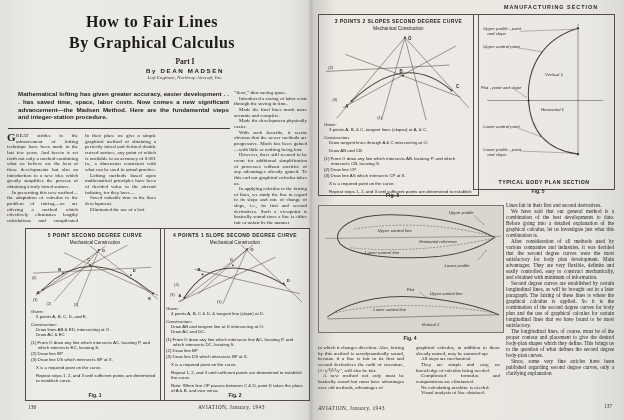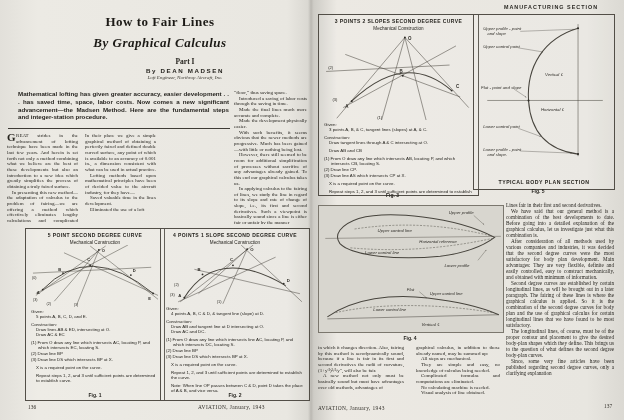--- a/index.html
+++ b/index.html
@@ -2,22 +2,22 @@
 <html><head>
 <meta charset="utf-8">
 <style>
   html,body{margin:0;padding:0;background:#cfcdc7;}
   .sheet{position:relative;width:624px;height:420px;overflow:hidden;color:#26241f;
     background:linear-gradient(90deg,#e2e0da 0%,#eceae4 6%,#e9e7e1 46%,#d9d7d1 49.6%,#cfcdc7 50.4%,#ece9e3 54%,#e8e6e0 94%,#dbd9d3 100%);
     font-family:"Liberation Serif",serif;}
   .abs{position:absolute;}
   .seam{left:308px;top:0;width:6px;height:420px;background:linear-gradient(90deg,rgba(0,0,0,0) 0%,rgba(60,56,50,.18) 50%,rgba(0,0,0,0) 100%);}
   
-  .title{left:28px;top:12px;width:264px;text-align:center;font-weight:bold;font-size:13px;line-height:20px;letter-spacing:.5px;color:#1c1a16;}
-  .t2{top:33px;font-style:italic;}
+  .title{left:20px;top:12px;width:264px;text-align:center;font-weight:bold;font-size:16px;line-height:20px;letter-spacing:.5px;color:#1c1a16;}
+  .t2{top:33px;}
   .part{left:105px;top:57px;width:160px;text-align:center;font-weight:bold;font-size:7.5px;}
   .byline{left:105px;top:67px;width:160px;text-align:center;font-family:"Liberation Sans",sans-serif;font-weight:bold;font-size:6.2px;letter-spacing:1.6px;}
   .authortitle{left:105px;top:75px;width:160px;text-align:center;font-style:italic;font-size:5px;color:#3a3831;}
   .intro{left:18px;top:90px;width:211px;font-family:"Liberation Sans",sans-serif;font-weight:bold;font-size:6.2px;line-height:7.8px;text-align:justify;color:#211f1b;}
   .rule{left:8px;top:128px;width:222px;height:1px;background:#3e3b35;}
   
   .bodycol{font-size:5px;line-height:5.65px;text-align:justify;overflow:hidden;}
   .bodycol p{margin:0;text-indent:5px;}
   .bodycol p.noind{text-indent:0;}
   .col1{left:7px;top:133px;width:71px;height:92px;}

